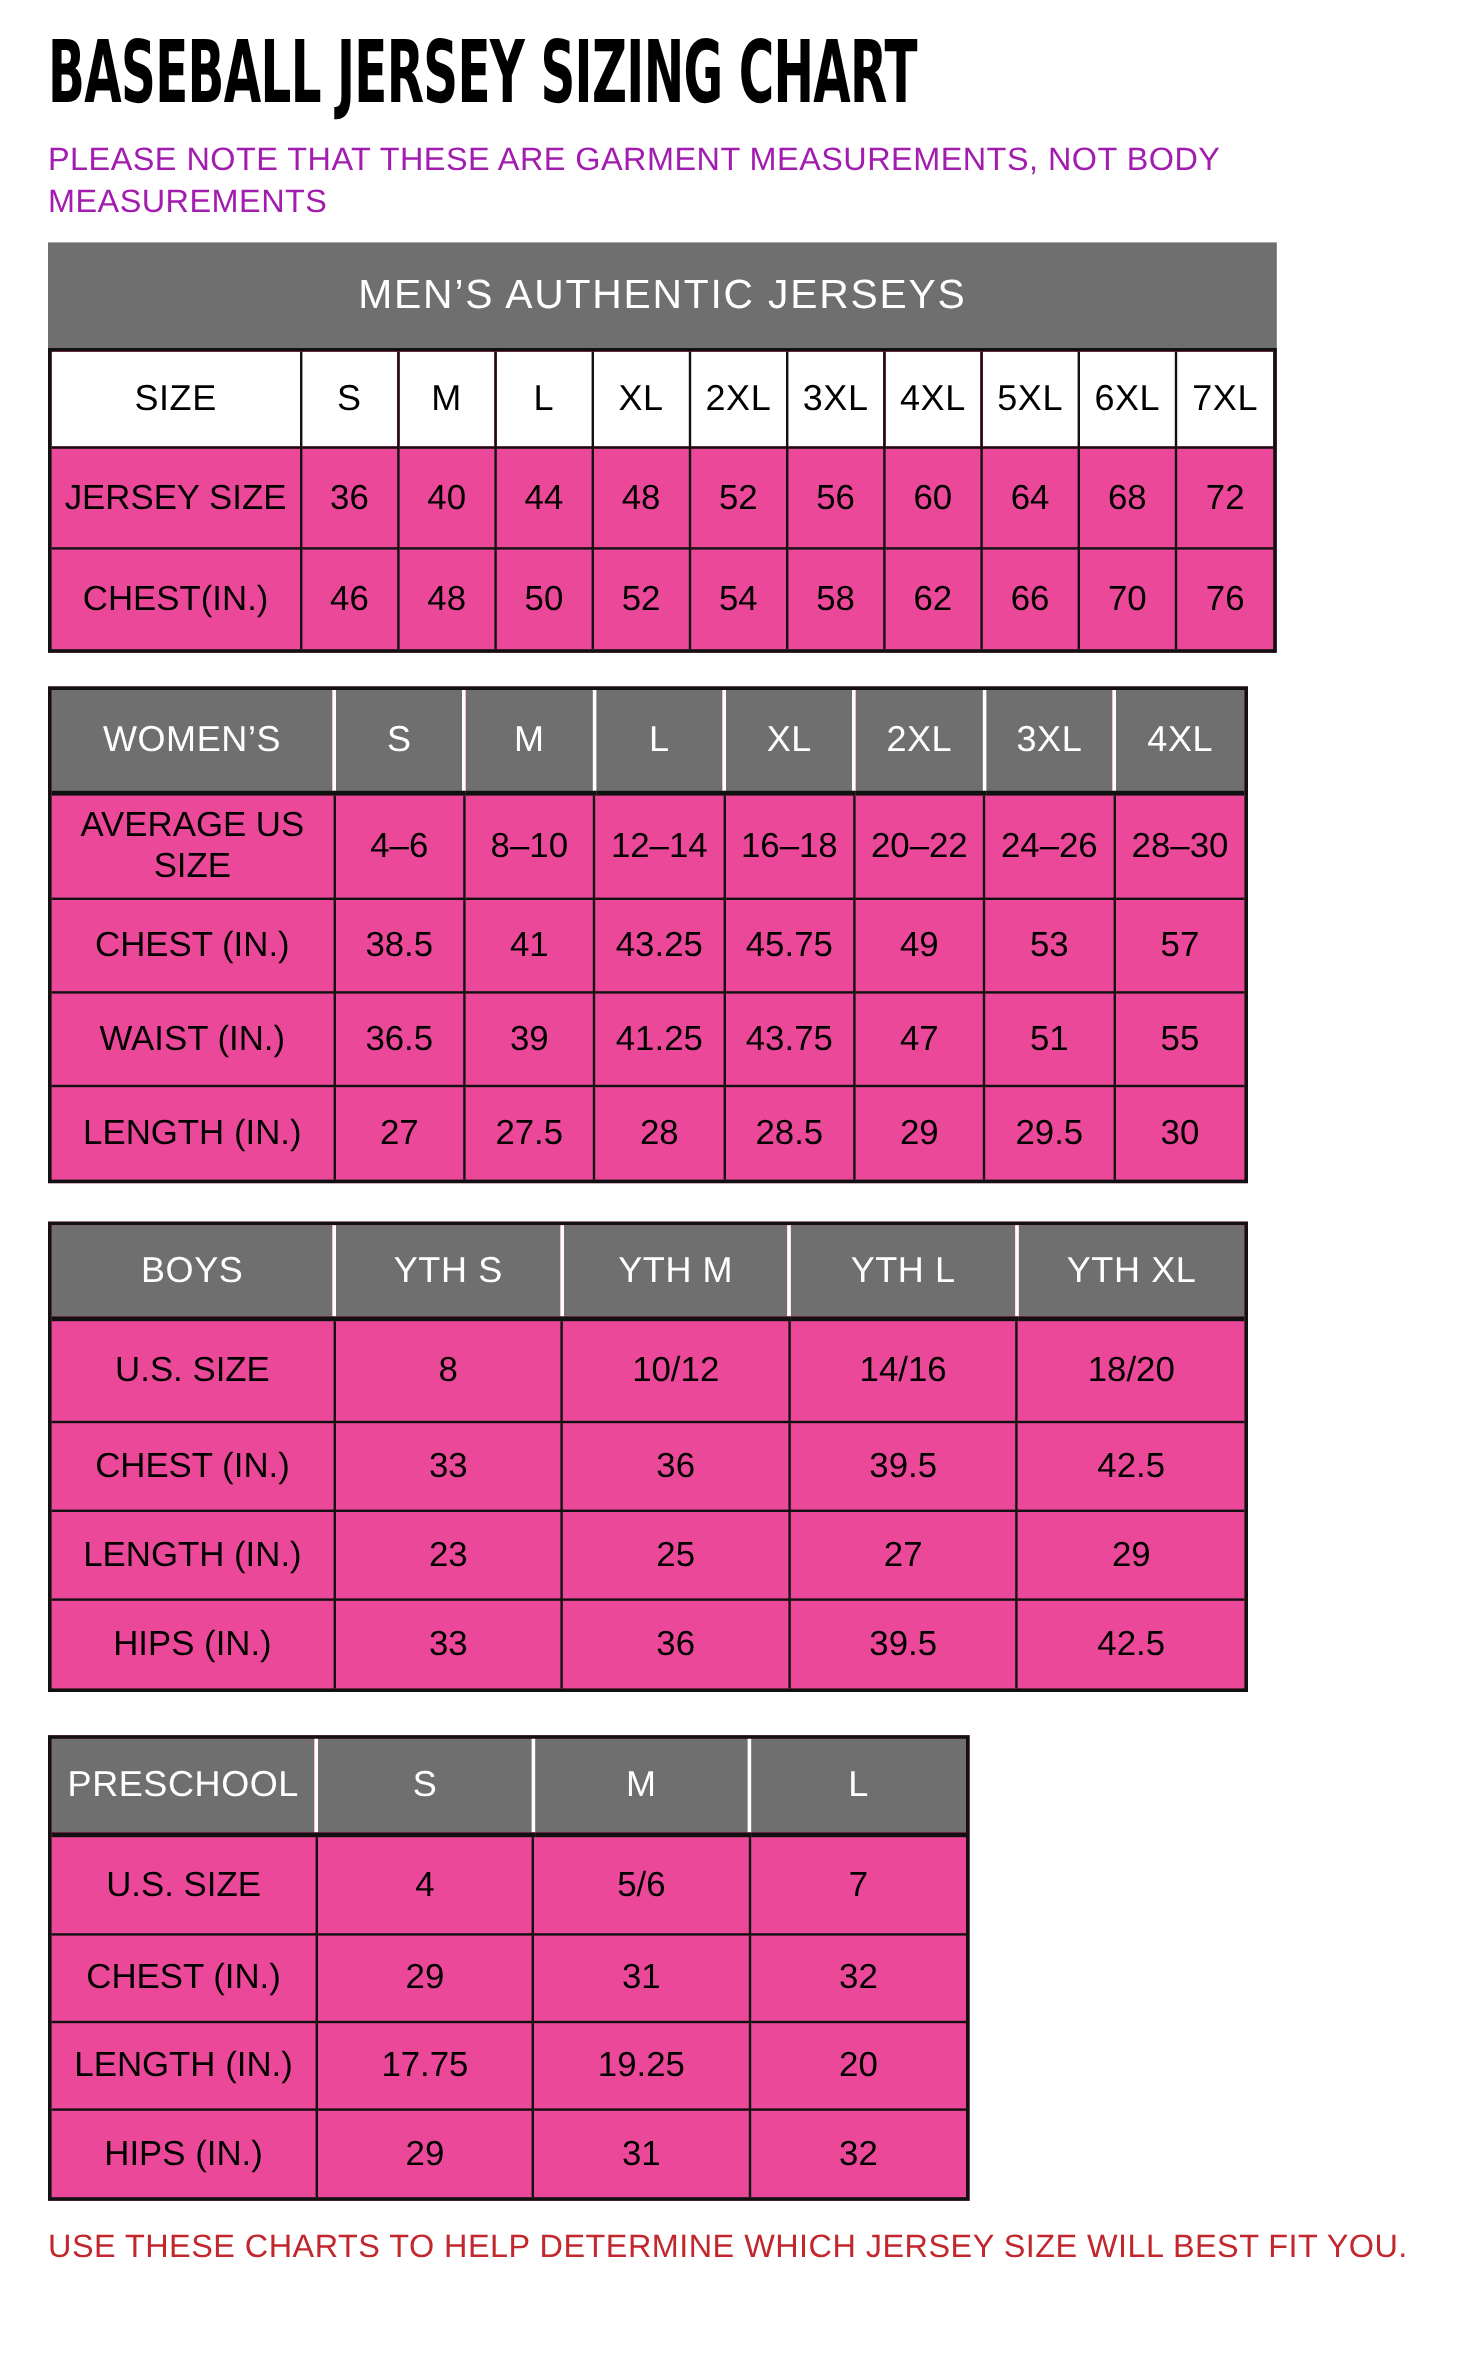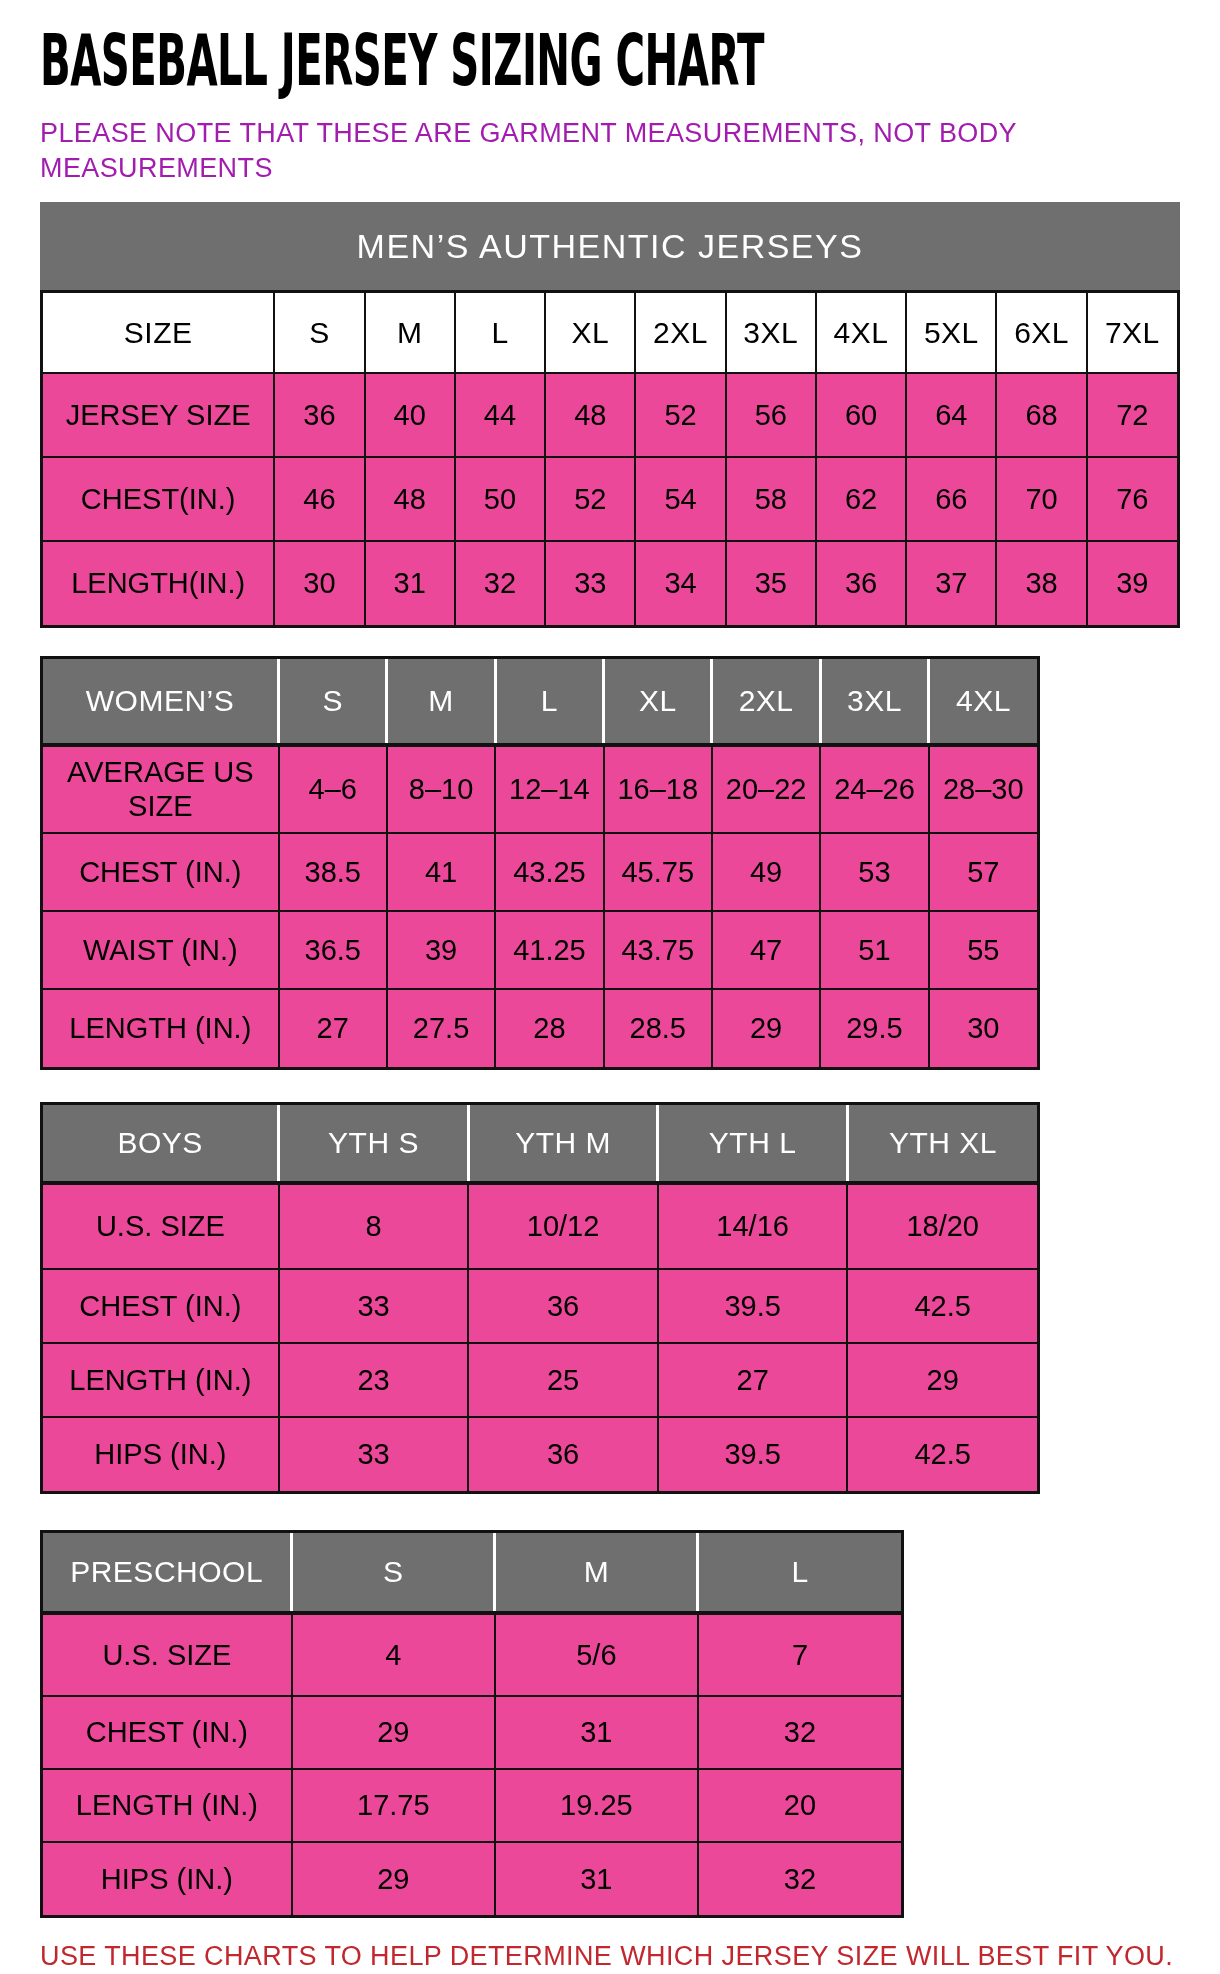--- a/index.html
+++ b/index.html
@@ -23,24 +23,24 @@
     color:#a21caf; font-size:27px; line-height:1.30; font-weight:400;
     letter-spacing:0.4px;
   }
   .footer-note {
     margin:22px 0 0 0; color:#c1272d; font-size:27px; line-height:1.25;
     white-space:nowrap; letter-spacing:0.4px;
   }
 
   
   .tbl-block { margin-top:26px; }
-  .tbl-block.mens      { width:1140px; margin-top:16px; }
+  .tbl-block.mens      { width:1024px; margin-top:16px; }
   .tbl-block.womens    { width:1000px; margin-top:28px;border-radius:21px; }
   .tbl-block.boys      { width:1000px; margin-top:32px; }
-  .tbl-block.preschool { width:864px;  margin-top:36px; }
+  .tbl-block.preschool { width:768px;  margin-top:36px; }
 
   .banner {
     background:#706f6f; color:#fff; height:88px;
     display:flex; align-items:center; justify-content:center;
     font-size:34px; letter-spacing:1.5px;
   }
 
   .tbl-frame { border:3px solid #111; background:#ec4899; }
 
   table { border-collapse:collapse; width:100%; table-layout:fixed; }
@@ -146,33 +146,20 @@
               <td>48</td>
               <td>50</td>
               <td>52</td>
               <td>54</td>
               <td>58</td>
               <td>62</td>
               <td>66</td>
               <td>70</td>
               <td>76</td>
             </tr>
-            <tr>
-              <td>LENGTH(IN.)</td>
-              <td>30</td>
-              <td>31</td>
-              <td>32</td>
-              <td>33</td>
-              <td>34</td>
-              <td>35</td>
-              <td>36</td>
-              <td>37</td>
-              <td>38</td>
-              <td>39</td>
-            </tr>
           </tbody>
         </table>
     </div>
   </section>
 
   <section class="tbl-block womens">
     <div class="tbl-frame">
       <table>
           <colgroup>
             <col>

